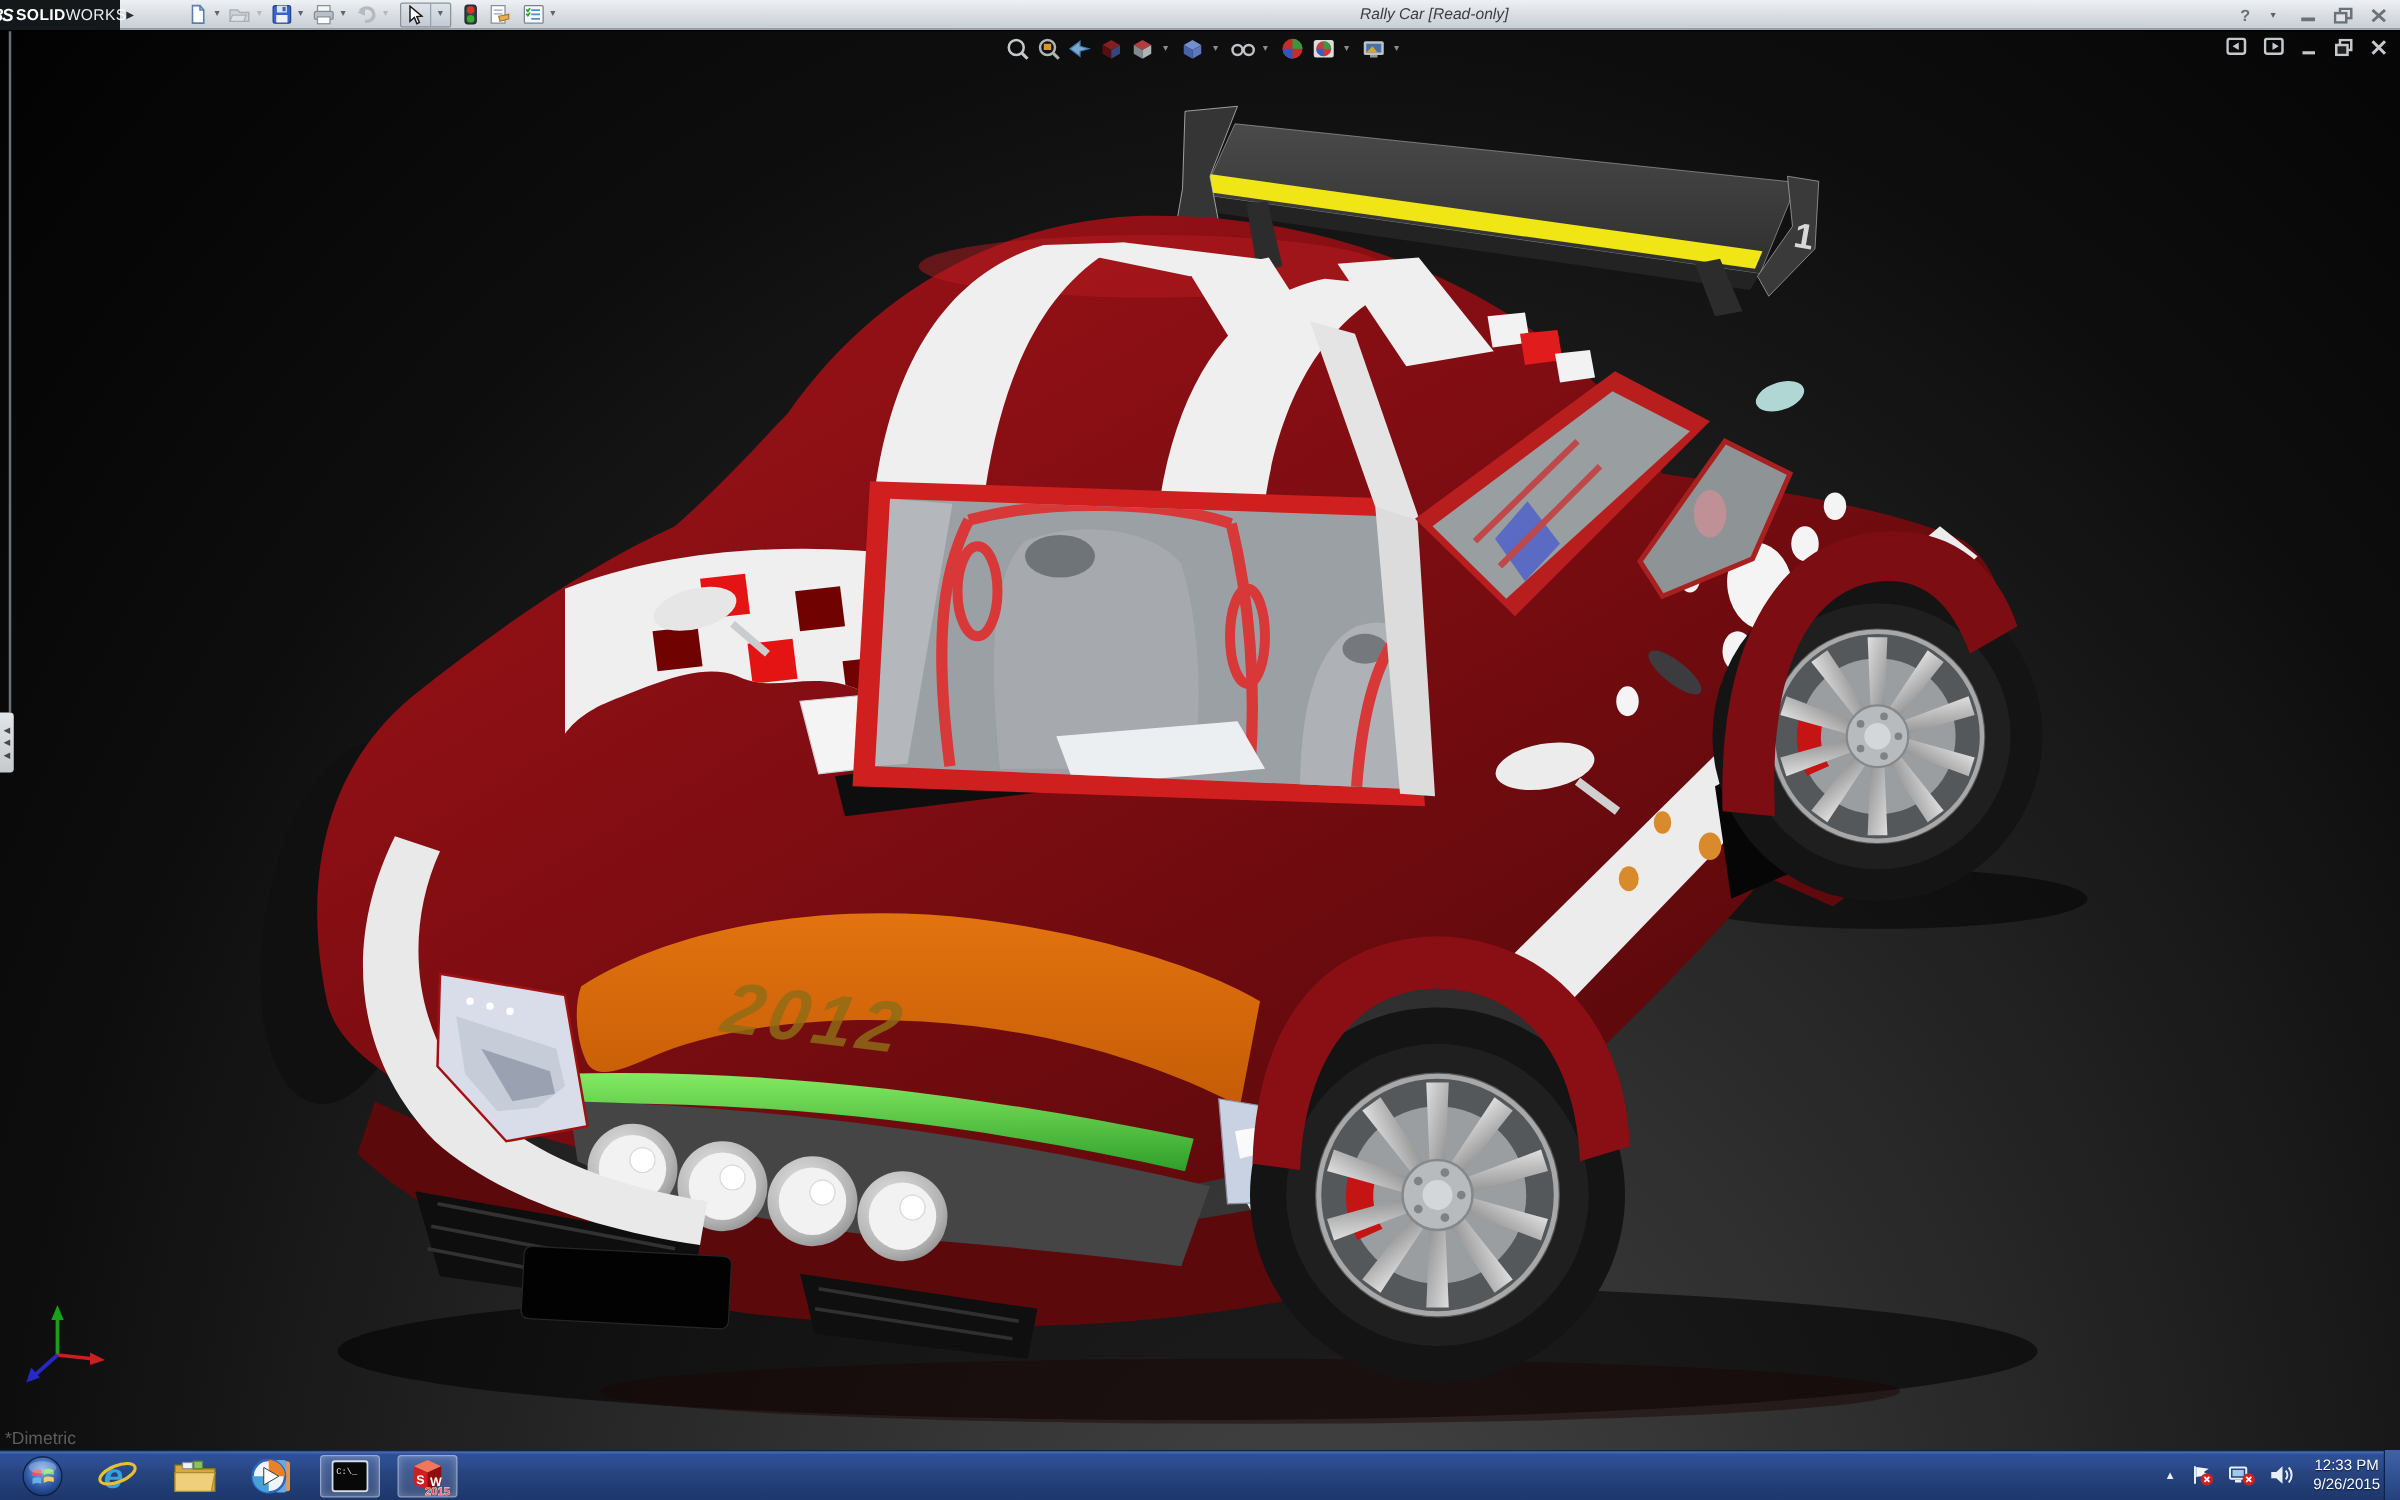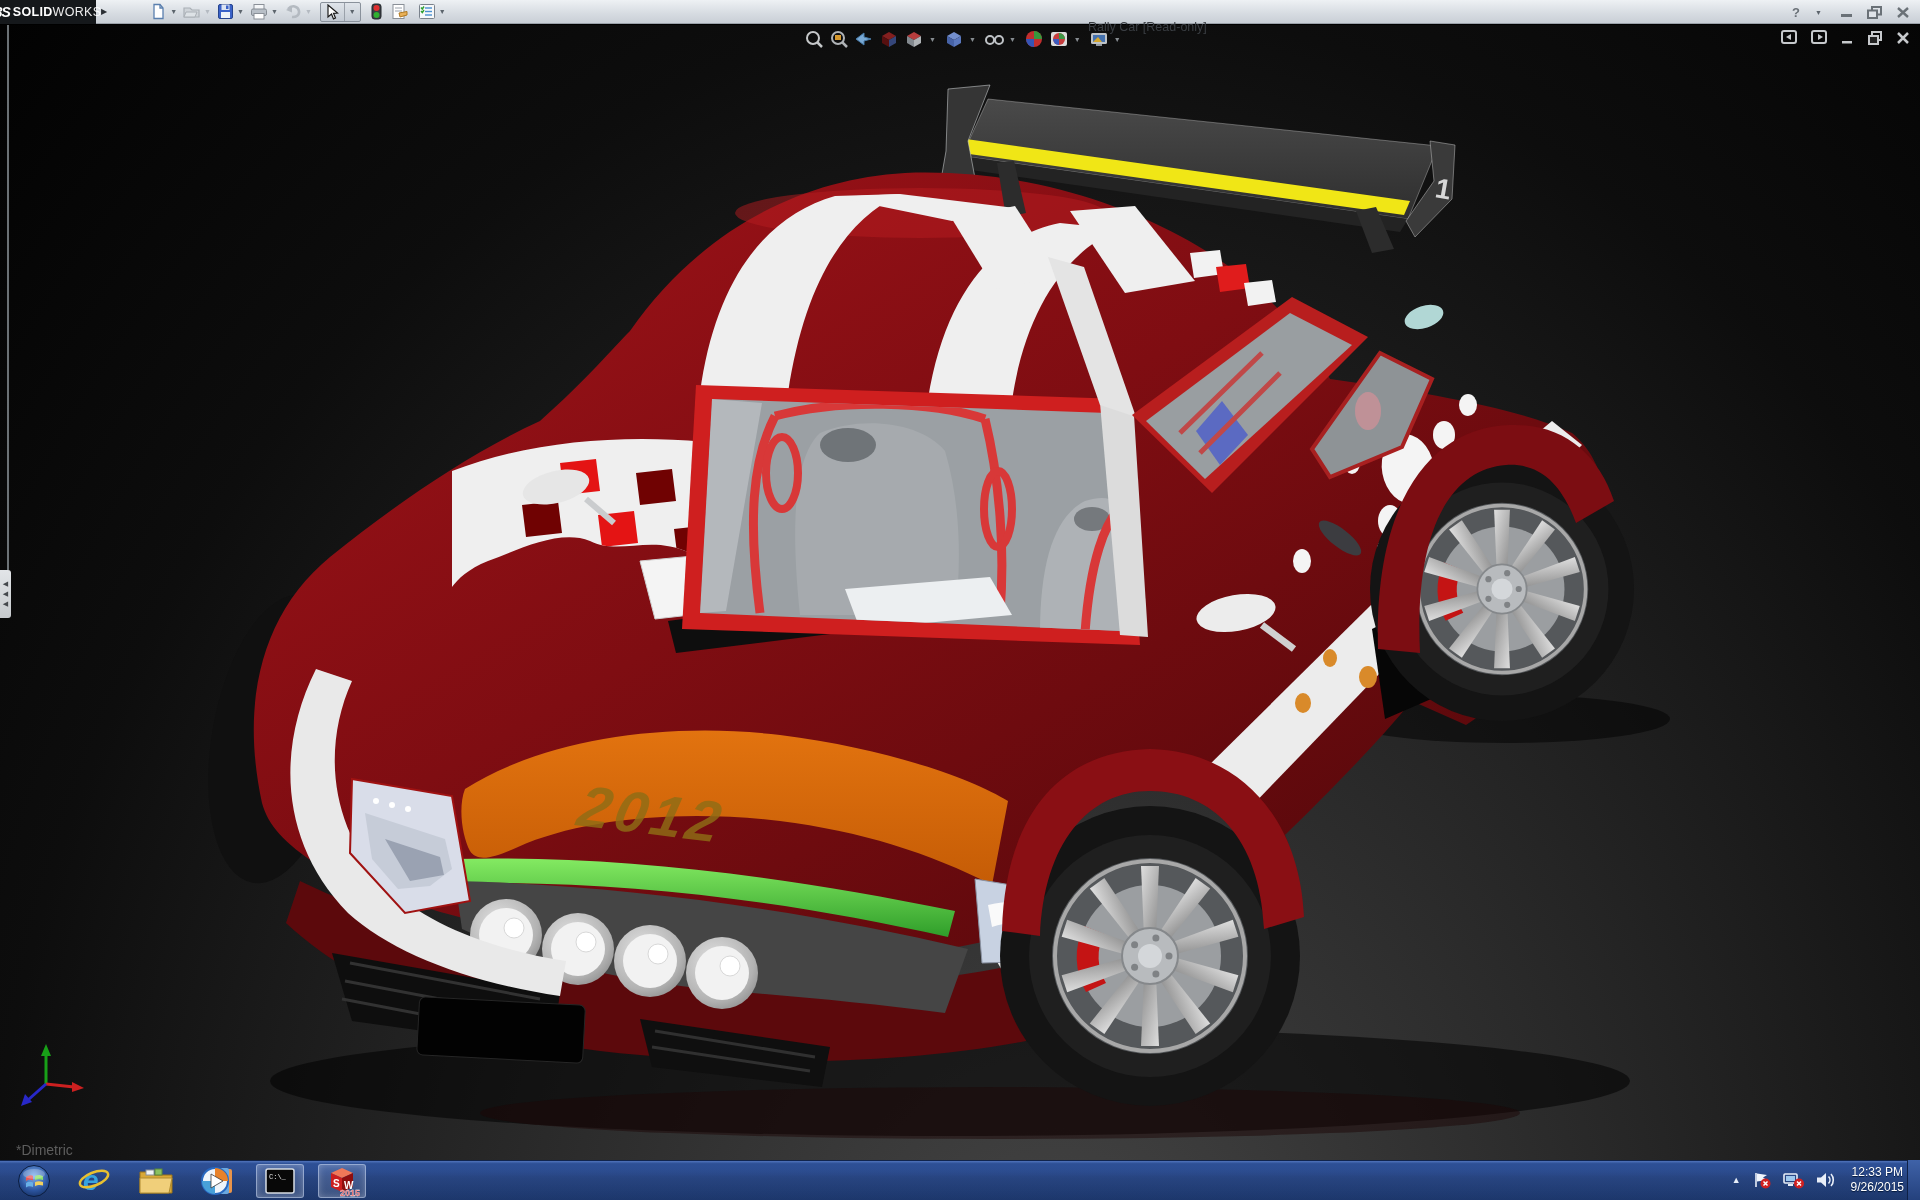--- a/index.html
+++ b/index.html
@@ -18,39 +18,39 @@
   .logo-name b { font-weight:bold; }
   .logo-name span { font-weight:normal; opacity:.92; }
   .menu-expand { font-size:8px; color:#2a2e33; margin-left:5px; }
   .tb { display:flex; align-items:center; margin-left:42px; }
   .tbtn { display:flex; align-items:center; padding:1px 1px; border-radius:2px; }
   .caret { font-size:7px; color:#5c646c; margin:0 5px 0 2px; }
   .caret.dis { color:#b4bac1; }
   .sel-group { display:flex; align-items:center; border:1px solid #89919b;
     background:linear-gradient(#dfe4ea,#c3cad3); border-radius:2px; margin:0 3px; }
   .sel-group .split { width:1px; height:18px; background:#9aa1aa; }
-  .wtitle { position:absolute; left:1088px; top:20px; font-size:12.5px; color:#3a3e43; }
+  .wtitle { position:absolute; left:1088px; top:4px; font-size:12.5px; color:#3a3e43;font-style:italic; }
   .win-ctrl { position:absolute; right:10px; top:0; height:24px; display:flex;
     align-items:center; gap:13px; }
   .help-q { font-size:13px; font-weight:bold; color:#6a7177; }
 
   
   .viewport { position:absolute; top:25px; left:0; width:1920px; height:1135px;
     background:radial-gradient(ellipse at 55% 118%, #474747 0%, #2b2b2b 35%, #0d0d0d 72%, #020202 100%); }
   .hud { position:absolute; top:4px; left:804px; display:flex; align-items:center;
     gap:5px; opacity:.95; }
   .hud .caret { color:#8d9398; margin:0 3px 0 0; }
   .vp-ctrl { position:absolute; top:5px; right:10px; display:flex; align-items:center; gap:13px; }
   .panel-line { position:absolute; left:7px; top:0; width:2px; height:545px;
     background:#8e959b; opacity:.75; }
   .panel-tab { position:absolute; left:0; top:545px; width:11px; height:48px;
     background:linear-gradient(#e2e5e8,#c6cacd); border-radius:0 3px 3px 0;
     display:flex; flex-direction:column; align-items:center; justify-content:center;
     gap:2px; font-size:7px; color:#45494d; }
-  .view-label { position:absolute; left:16px; bottom:2px; font-size:14px; color:#5d5d5d;margin-top:24px; }
+  .view-label { position:absolute; left:4px; bottom:2px; font-size:14px; color:#5d5d5d;margin-top:24px; }
   .triad { position:absolute; left:12px; bottom:42px; }
 
   
   .taskbar { position:absolute; bottom:0; left:0; width:100%; height:40px;
     background:linear-gradient(#5074bc 0%, #2d4f95 7%, #25428211 40%),
                linear-gradient(#31539b 0%, #27447f 45%, #1c366a 100%);
     border-top:1px solid #11244c; display:flex; align-items:center; z-index:60; }
   .tb-apps { display:flex; align-items:center; gap:14px; margin-left:12px; }
   .task-ic { width:48px; height:34px; display:flex; align-items:center;
     justify-content:center; border-radius:3px; }

